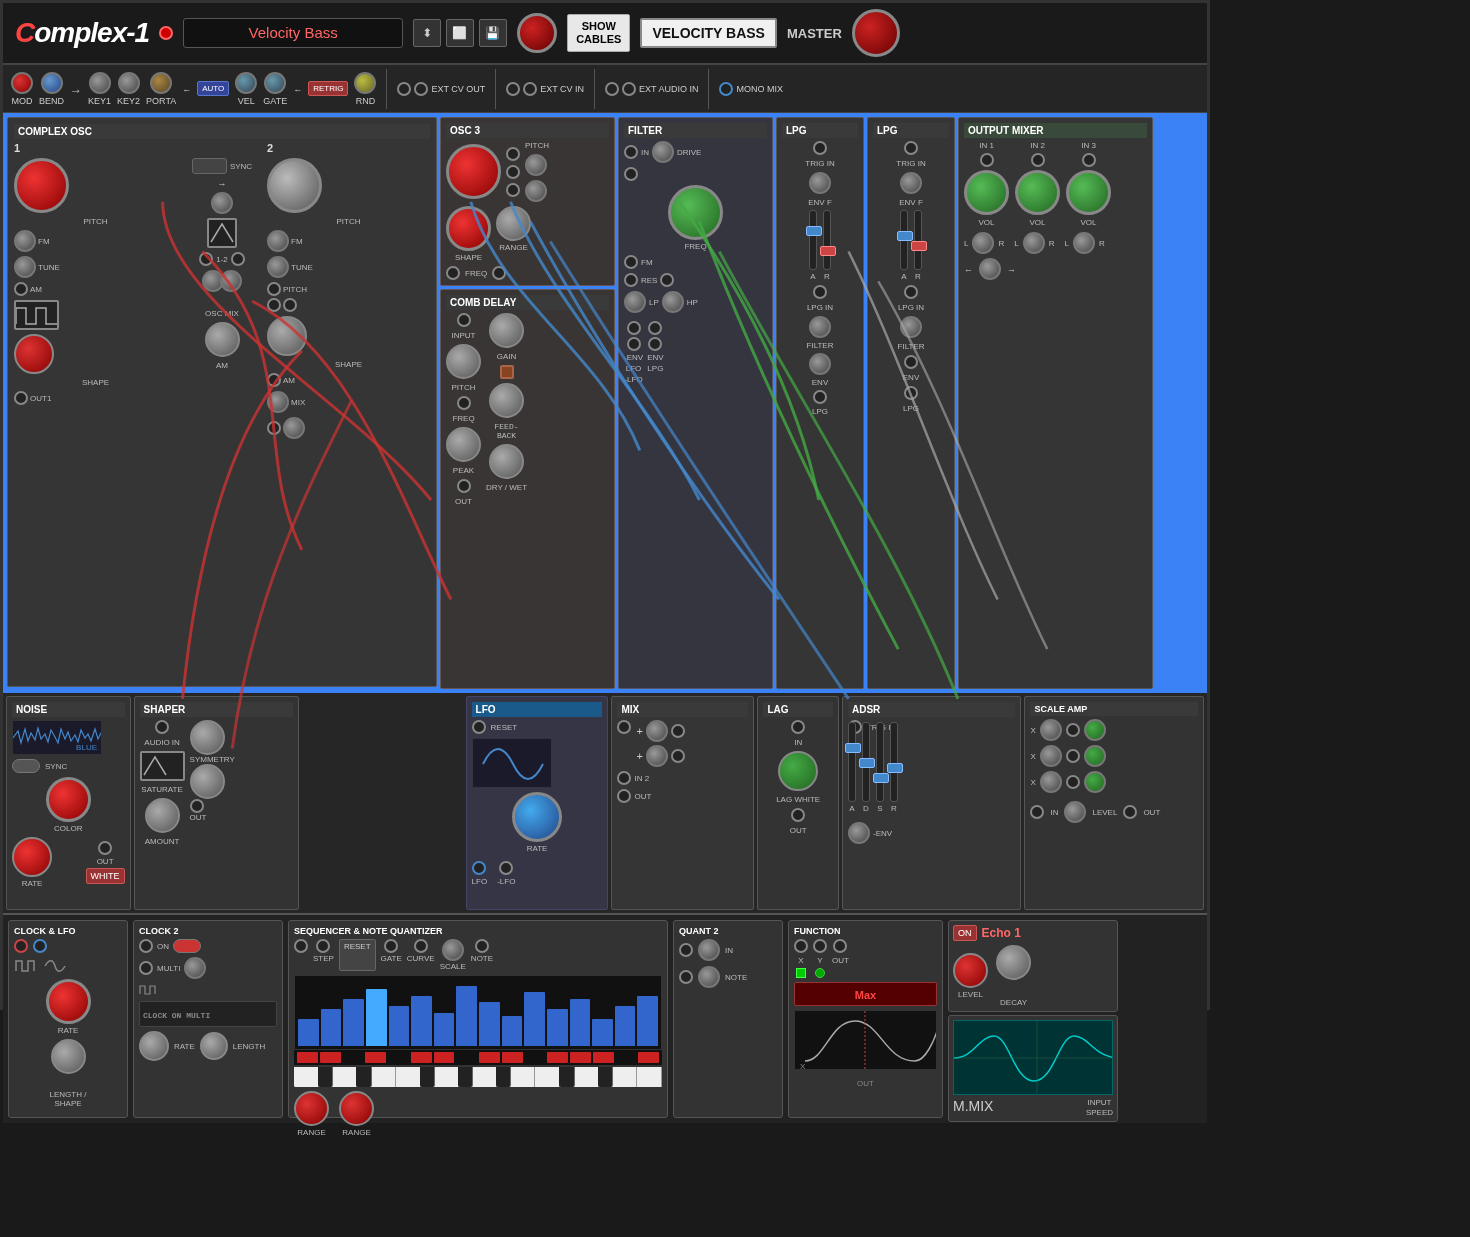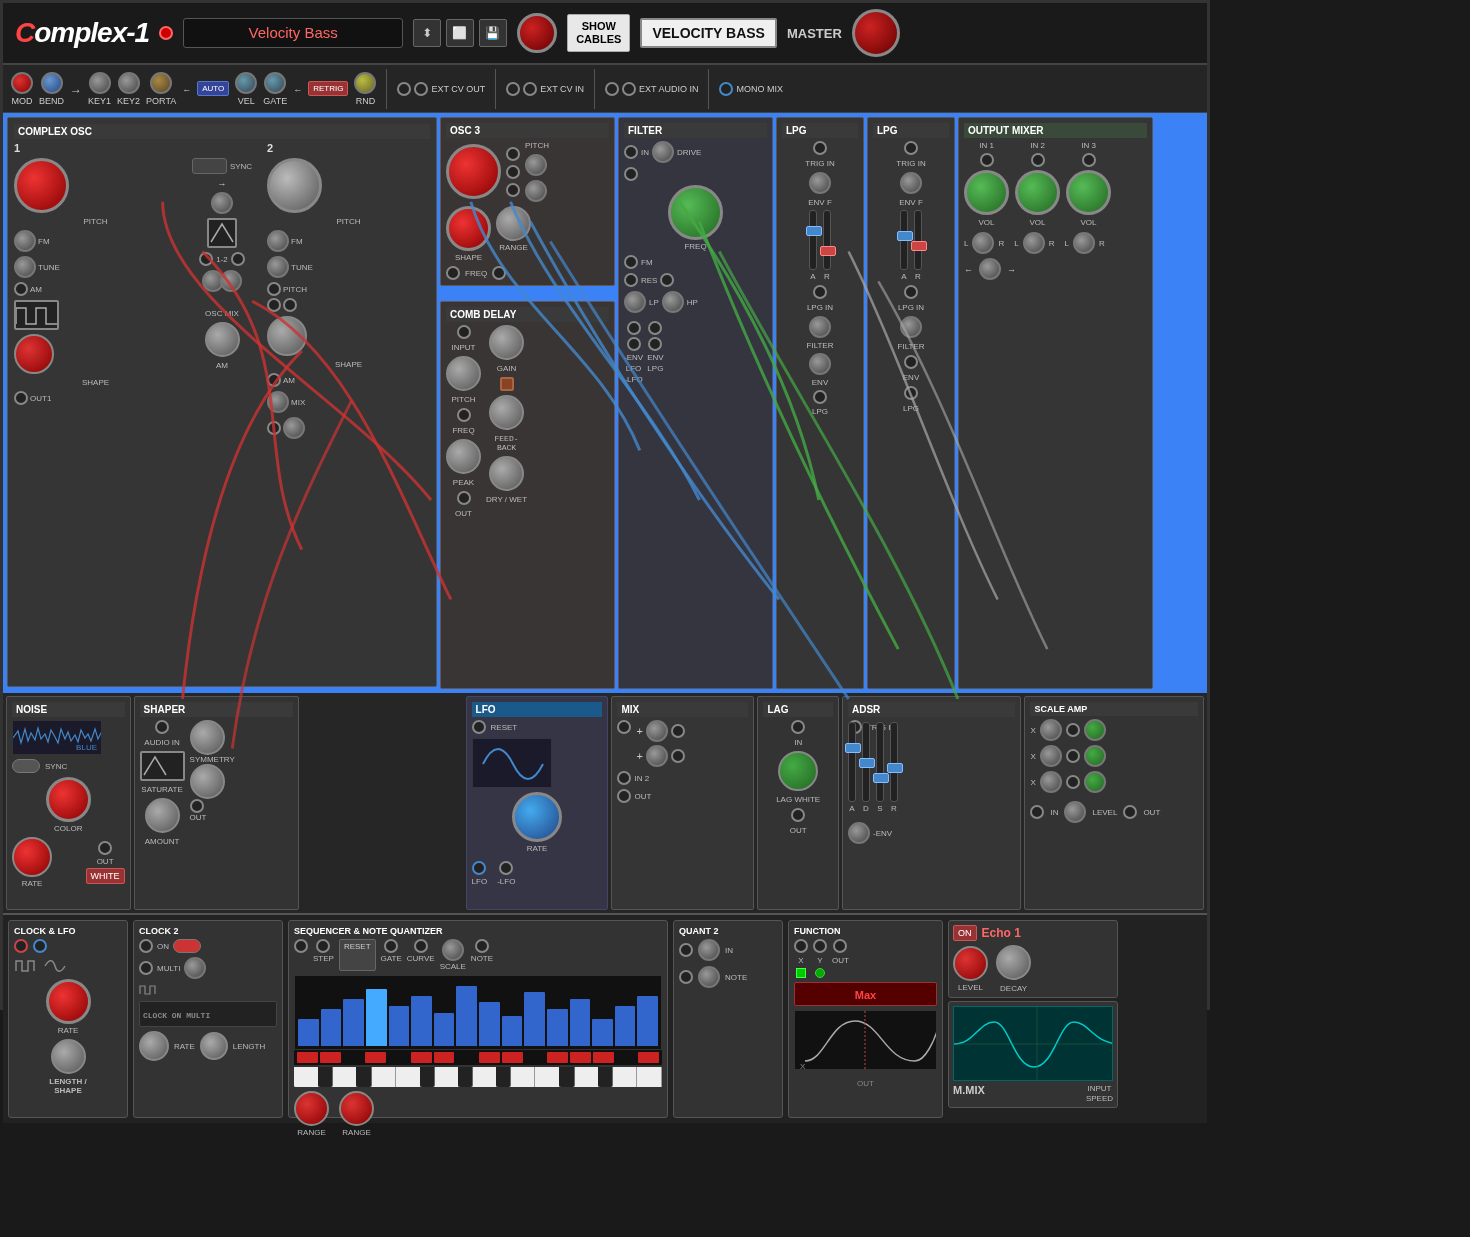--- a/index.html
+++ b/index.html
@@ -642,21 +642,21 @@
             <span class="label-sm">MIX</span>
           </div>
           <div class="flex gap-2">
             <div class="port"></div>
             <div class="knob-sm knob-gray-sm"></div>
           </div>
         </div>
       </div>
     </div>
 
-    <div style="display:flex;flex-direction:column;gap:15px;width:175px;">
+    <div style="display:flex;flex-direction:column;gap:3px;width:175px;">
 
       <div class="mod-osc3" style="flex:0 0 auto;">
         <div class="header-gray">OSC 3</div>
         <div style="display:flex;gap:5px;align-items:center;">
           <div class="knob-lg knob-red-lg" style="width:55px;height:55px;"></div>
           <div style="display:flex;flex-direction:column;gap:4px;">
             <div class="port"></div>
             <div class="port"></div>
             <div class="port"></div>
           </div>
@@ -1102,21 +1102,21 @@
             </svg>
 
           <svg width="25" height="18">
               <path d="M2,9 C6,2 10,2 12,9 C14,16 18,16 22,9" fill="none" stroke="#888" stroke-width="1.5"></path>
             </svg>
         </div>
         <div style="display:flex;flex-direction:column;align-items:center;gap:2px;">
           <div class="knob-red-lg" style="width:45px;height:45px;border-radius:50%;border:3px solid #888;"></div>
           <span class="label-sm">RATE</span>
         </div>
-        <div style="display:flex;flex-direction:column;align-items:center;gap:3px;font-weight:bold;">
+        <div style="display:flex;flex-direction:column;align-items:center;gap:16px;">
           <div class="knob-gray-md" style="width:35px;height:35px;border-radius:50%;border:2px solid #888;"></div>
           <span class="label-sm" style="white-space:pre-line;text-align:center;">LENGTH /
 SHAPE</span>
         </div>
       </div>
     </div>
 
     <div class="bottom-module" style="width:150px;">
       <div class="bottom-title">CLOCK 2</div>
       <div style="display:flex;flex-direction:column;gap:4px;">
@@ -1305,37 +1305,37 @@
       <div class="bottom-module" style="width:170px;padding:4px;">
         <div style="display:flex;gap:5px;align-items:center;margin-bottom:4px;">
           <div class="sm-btn-red sm-btn" style="font-size:9px;">ON</div>
           <span style="color:#ff6666;font-size:12px;font-weight:bold;">Echo 1</span>
         </div>
         <div style="display:flex;gap:8px;align-items:center;">
           <div style="display:flex;flex-direction:column;align-items:center;gap:2px;">
             <div class="knob-red-md" style="width:35px;height:35px;border-radius:50%;border:2px solid #888;"></div>
             <span class="label-sm">LEVEL</span>
           </div>
-          <div style="display:flex;flex-direction:column;align-items:center;gap:4px;">
+          <div style="display:flex;flex-direction:column;align-items:center;gap:18px;">
             <div class="knob-gray-md" style="width:35px;height:35px;border-radius:50%;border:2px solid #888;"></div>
             <span class="label-sm">DECAY</span>
           </div>
         </div>
       </div>
 
       <div class="bottom-module" style="width:170px;padding:4px;">
         <div style="background:#003333;border:1px solid #006666;height:75px;position:relative;overflow:hidden;">
           <svg width="166" height="75" style="position:absolute;top:0;left:0;">
             <path d="M0,37 C20,37 25,15 40,15 C55,15 60,60 80,60 C100,60 105,15 120,15 C135,15 140,37 166,37" fill="none" stroke="#00cccc" stroke-width="1.5"></path>
             <line x1="83" y1="0" x2="83" y2="75" stroke="#336644" stroke-width="0.5"></line>
             <line x1="0" y1="37" x2="166" y2="37" stroke="#336644" stroke-width="0.5"></line>
           </svg>
         </div>
         <div style="display:flex;justify-content:space-between;margin-top:3px;">
-          <span style="color:#ccc;font-size:11px;font-weight:bold;">M.MIX</span>
+          <span style="color:#ccc;font-size:14px;font-weight:normal;">M.MIX</span>
           <div style="display:flex;flex-direction:column;align-items:center;gap:1px;">
             <span class="label-sm">INPUT</span>
             <span class="label-sm">SPEED</span>
           </div>
         </div>
       </div>
     </div>
 
   </div>
 

